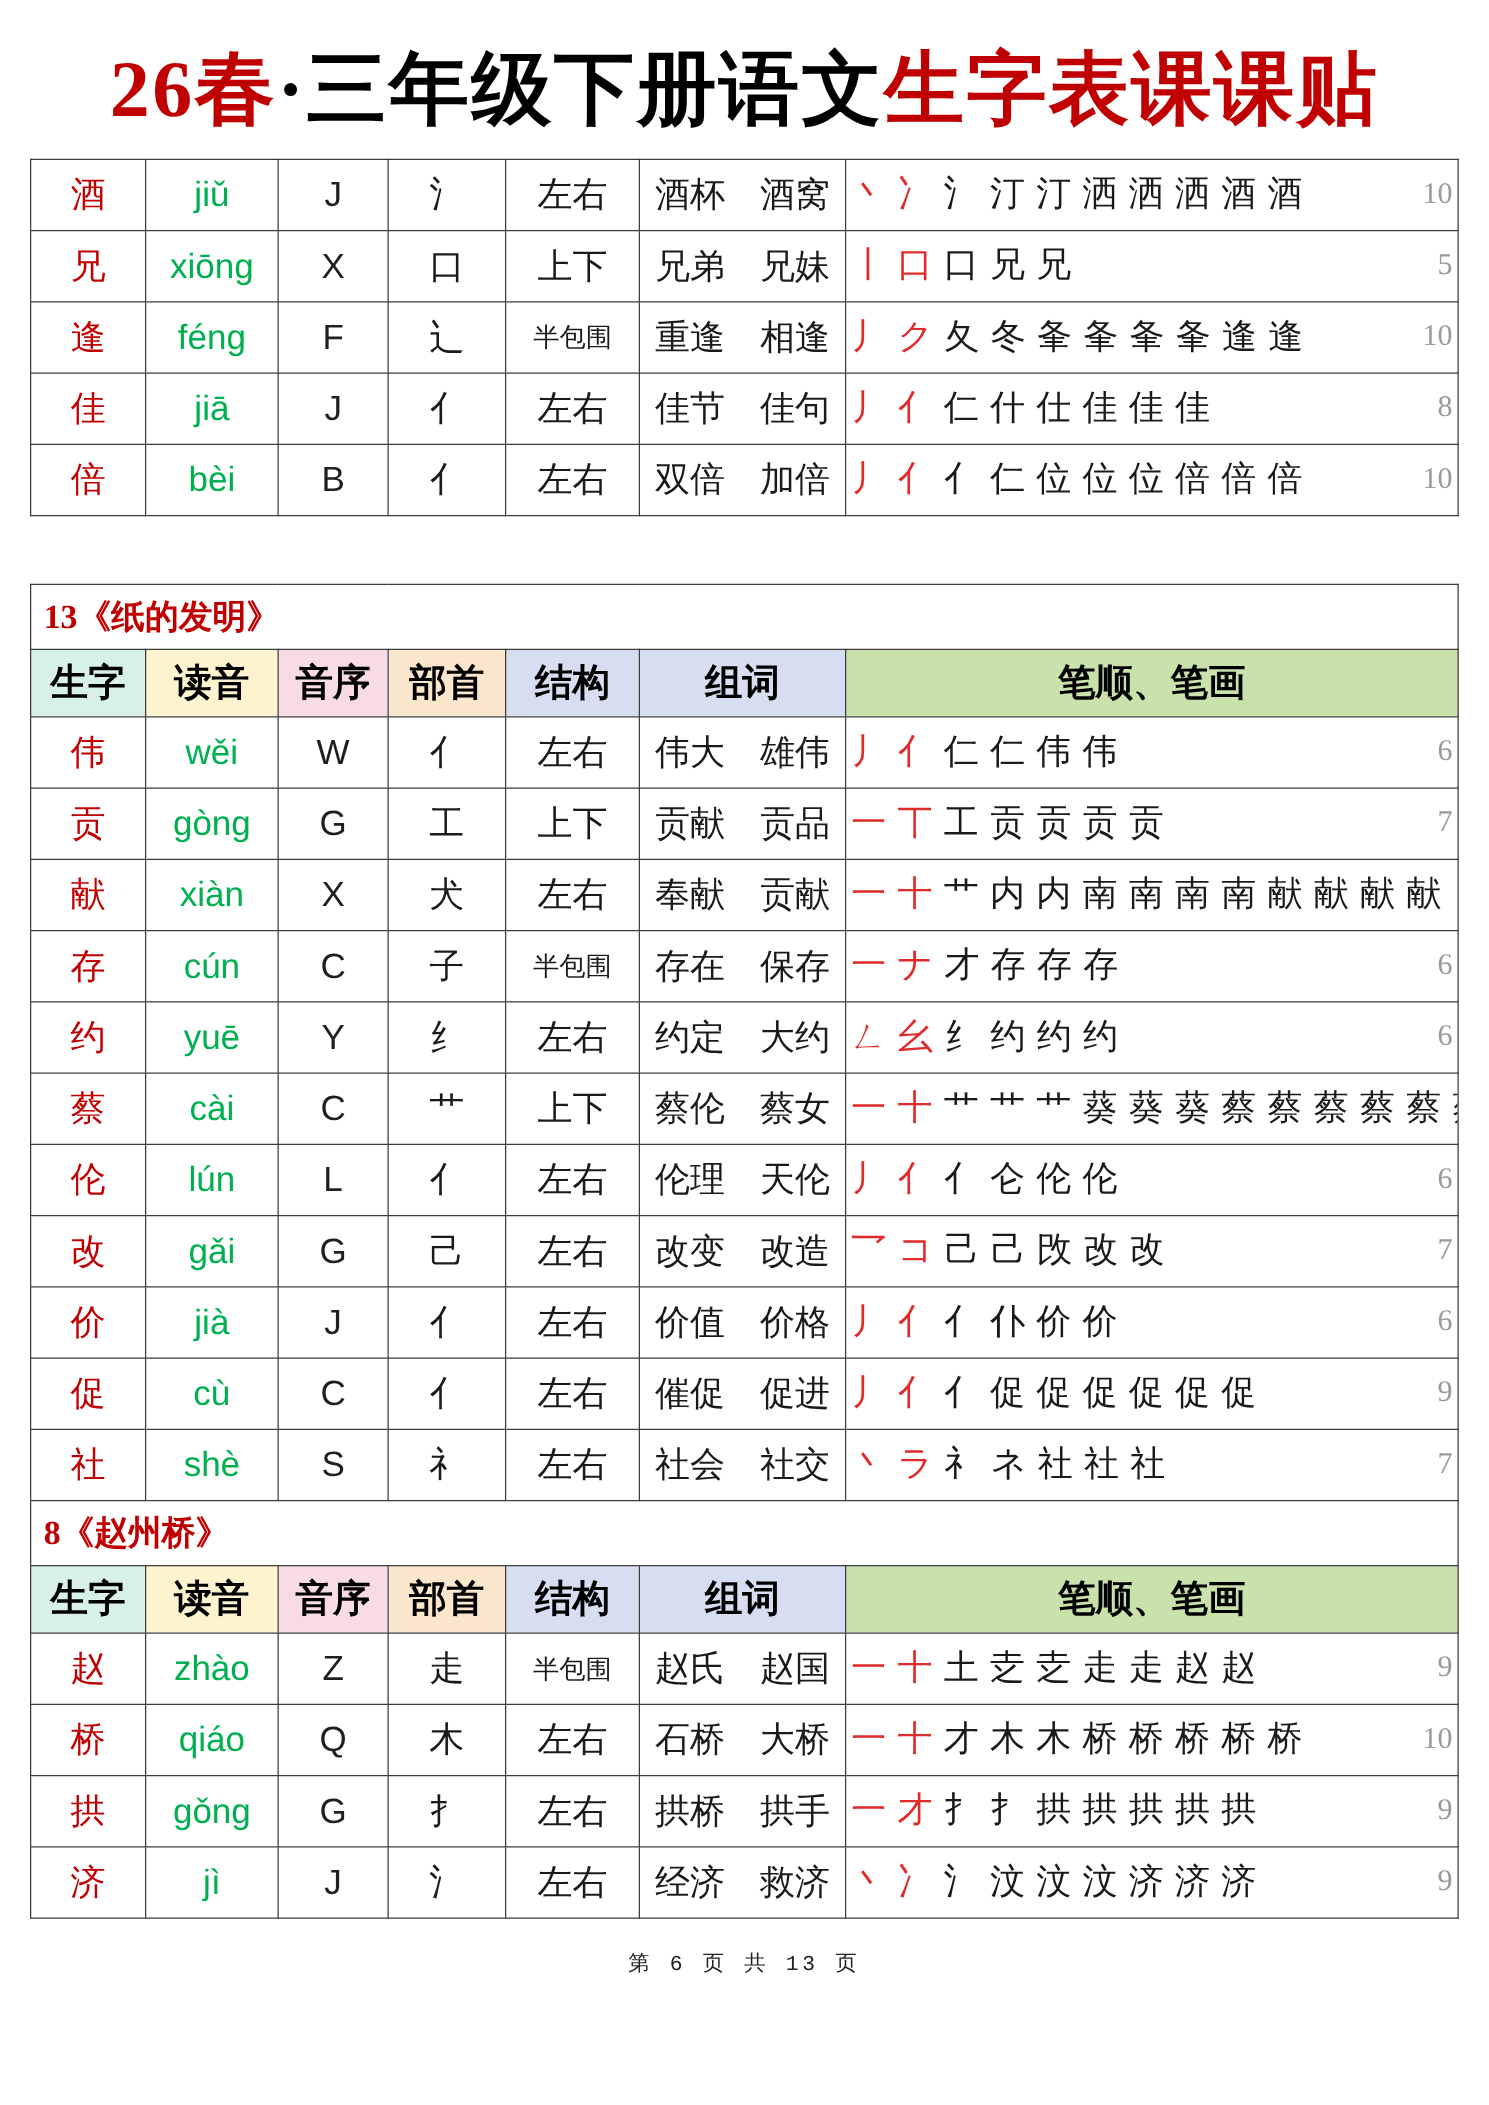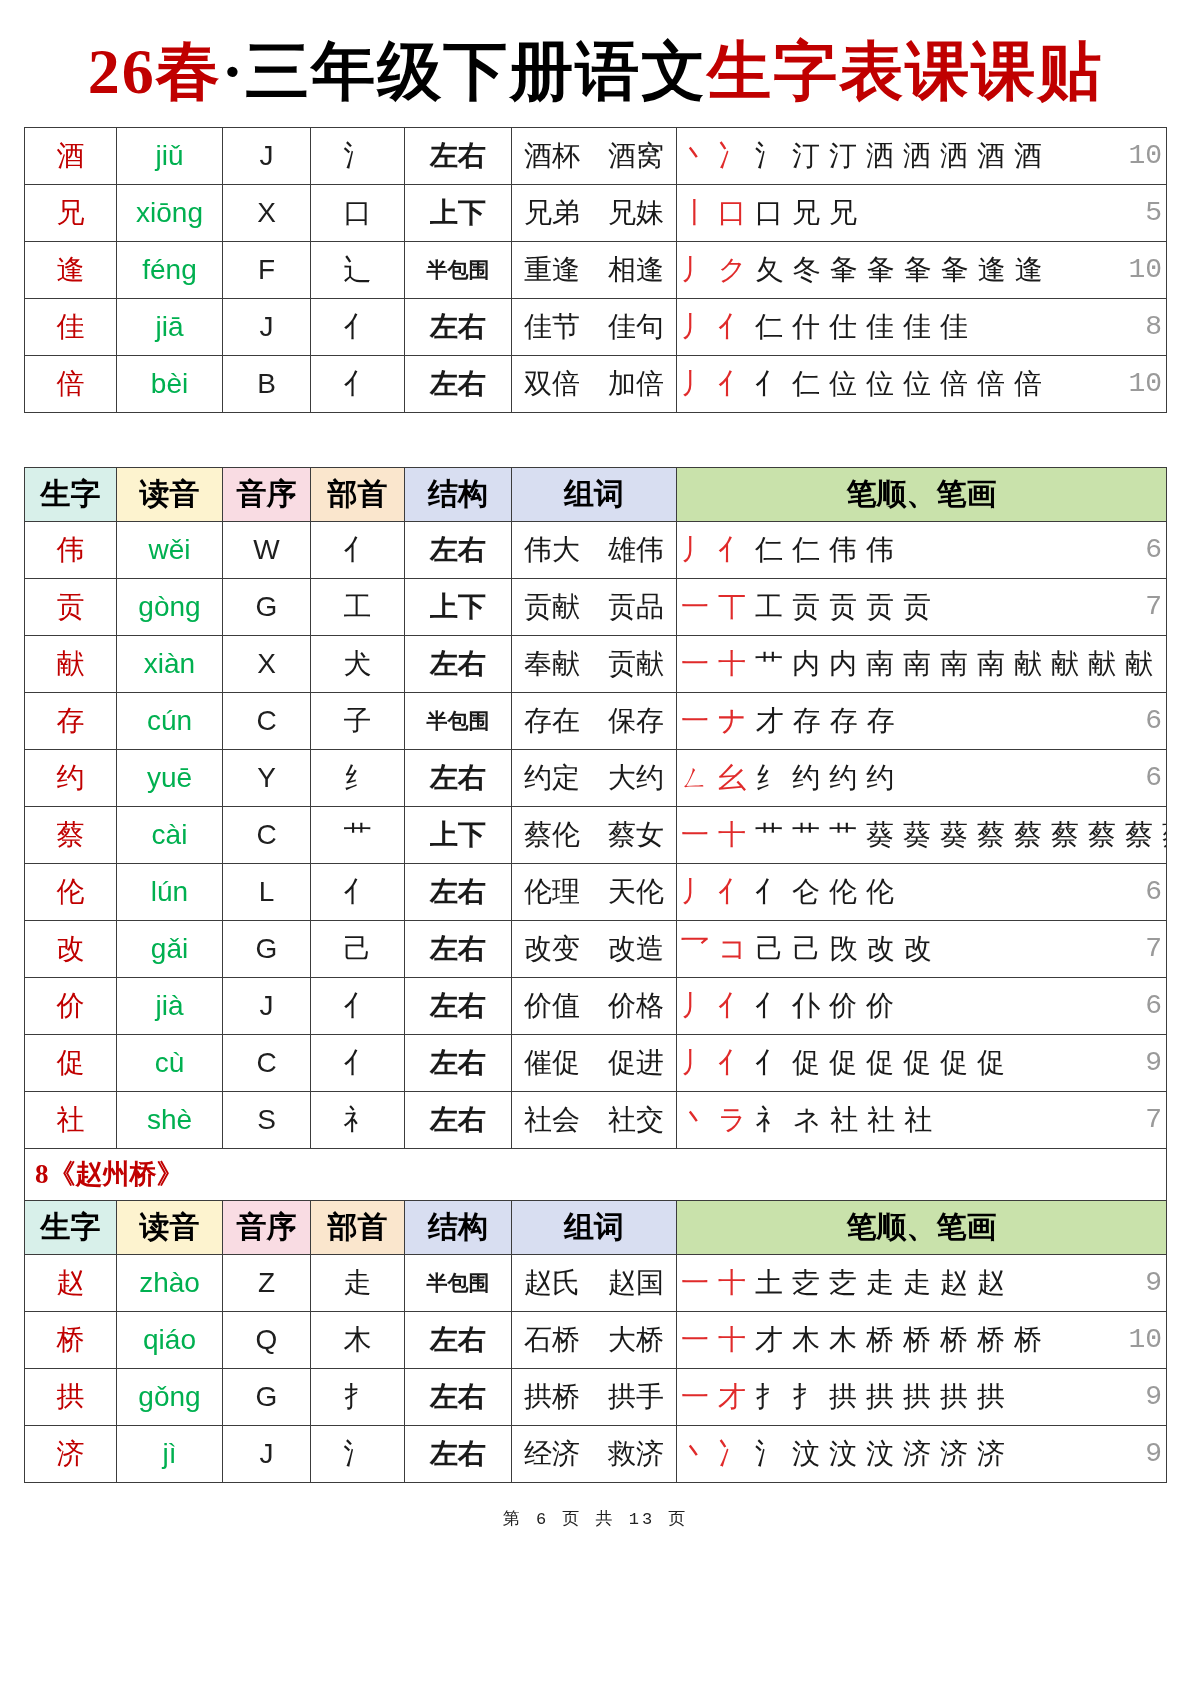--- a/index.html
+++ b/index.html
@@ -34,31 +34,31 @@
     color:var(--pinyin-green);
     font-family:"Liberation Sans","DejaVu Sans",sans-serif;
     font-size:24px;
     margin-left:24px;
   }
   td.cell-initial{
     font-family:"Liberation Sans","DejaVu Sans",sans-serif;
     font-size:27px;color:#1f1f1f;
   }
   td.cell-radical{font-size:27px;}
-  td.cell-structure{font-size:26px;font-weight:bold;}
+  td.cell-structure{font-size:26px;}
   td.cell-structure.small{font-size:21px;}
   td.cell-words{font-size:27px;text-align:center;}
   td.cell-strokes{padding:0 10px;}
   .stroke-wrap{display:flex;align-items:center;gap:9px;}
   .stroke-step{font-size:28px;color:var(--ink);line-height:1;}
   .stroke-step.red{color:var(--stroke-red);}
   .stroke-count{
     margin-left:auto;color:var(--count-gray);
-    font-family:Liberation Mono, monospace;
-    font-size:28px;padding-left:8px;
+    font-family:Liberation Serif, serif;
+    font-size:24px;padding-left:8px;
   }
   tr.header-row td{
     height:54px;font-weight:700;font-size:30px;color:#000;
   }
   tr.section-title-row td{
     height:52px;text-align:left;padding-left:10px;
     color:var(--accent-red);font-weight:700;font-size:27px;
   }
   
   .footer-page{
@@ -204,20 +204,23 @@
     <colgroup>
       <col style="width:92px">
         <col style="width:106px">
         <col style="width:88px">
       <col style="width:94px">
         <col style="width:107px">
         <col style="width:165px">
         <col style="width:490px">
     </colgroup>
     <tbody id="t2-body">
+        <tr class="section-title-row">
+          <td colspan="7">13《纸的发明》</td>
+        </tr>
         <tr class="header-row">
           <td class="header-cell" style="background: rgb(216, 240, 234);">生字</td>
           <td class="header-cell" style="background: rgb(253, 243, 207);">读音</td>
           <td class="header-cell" style="background: rgb(249, 220, 227);">音序</td>
           <td class="header-cell" style="background: rgb(250, 230, 205);">部首</td>
           <td class="header-cell" style="background: rgb(216, 222, 241);">结构</td>
           <td class="header-cell" style="background: rgb(216, 222, 241);">组词</td>
           <td class="header-cell" style="background: rgb(201, 226, 171);">笔顺、笔画</td>
         </tr>
         <tr class="data-row">

